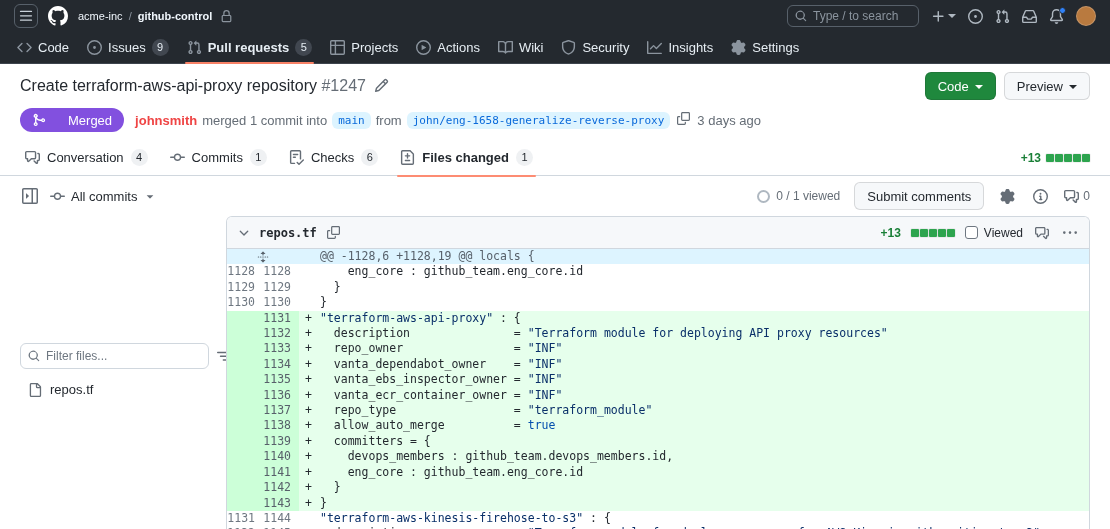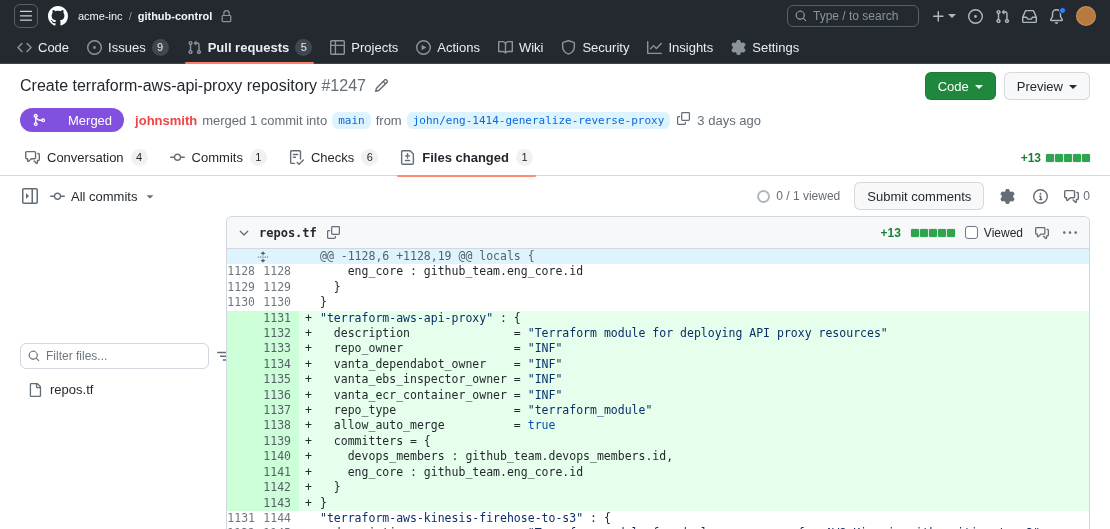--- a/index.html
+++ b/index.html
@@ -295,21 +295,21 @@
           <svg width="14" height="14" viewBox="0 0 16 16" fill="currentColor" aria-hidden="true">
             <path d="M5.45 5.154A4.25 4.25 0 0 0 9.25 7.5h1.378a2.251 2.251 0 1 1 0 1.5H9.25A5.734 5.734 0 0 1 5 7.123v3.505a2.25 2.25 0 1 1-1.5 0V5.372a2.25 2.25 0 1 1 1.95-.218ZM4.25 13.5a.75.75 0 1 0 0-1.5.75.75 0 0 0 0 1.5Zm8.5-4.5a.75.75 0 1 0 0-1.5.75.75 0 0 0 0 1.5ZM5 3.25a.75.75 0 1 0-1.5 0 .75.75 0 0 0 1.5 0Z"></path>
           </svg>
         </span>
         <span>Merged</span>
       </span>
     <span class="author">johnsmith</span>
     <span>merged 1 commit into</span>
     <span class="branch">main</span>
     <span>from</span>
-    <span class="branch">john/eng-1414-generalize-reverse-proxy</span>
+    <span class="branch">john/eng-1658-generalize-reverse-proxy</span>
     <button class="copy-btn"><span class="icon">
           <svg width="13" height="13" viewBox="0 0 16 16" fill="currentColor" aria-hidden="true">
             <path d="M0 6.75C0 5.784.784 5 1.75 5h1.5a.75.75 0 0 1 0 1.5h-1.5a.25.25 0 0 0-.25.25v7.5c0 .138.112.25.25.25h7.5a.25.25 0 0 0 .25-.25v-1.5a.75.75 0 0 1 1.5 0v1.5A1.75 1.75 0 0 1 9.25 16h-7.5A1.75 1.75 0 0 1 0 14.25Zm5-5C5 .784 5.784 0 6.75 0h7.5C15.216 0 16 .784 16 1.75v7.5A1.75 1.75 0 0 1 14.25 11h-7.5A1.75 1.75 0 0 1 5 9.25Zm1.75-.25a.25.25 0 0 0-.25.25v7.5c0 .138.112.25.25.25h7.5a.25.25 0 0 0 .25-.25v-7.5a.25.25 0 0 0-.25-.25Z"></path>
           </svg>
         </span></button>
     <span>3 days ago</span>
   </div>
 
   <div class="pr-tabs" id="pr-tabs">
     <div class="pr-tab">

